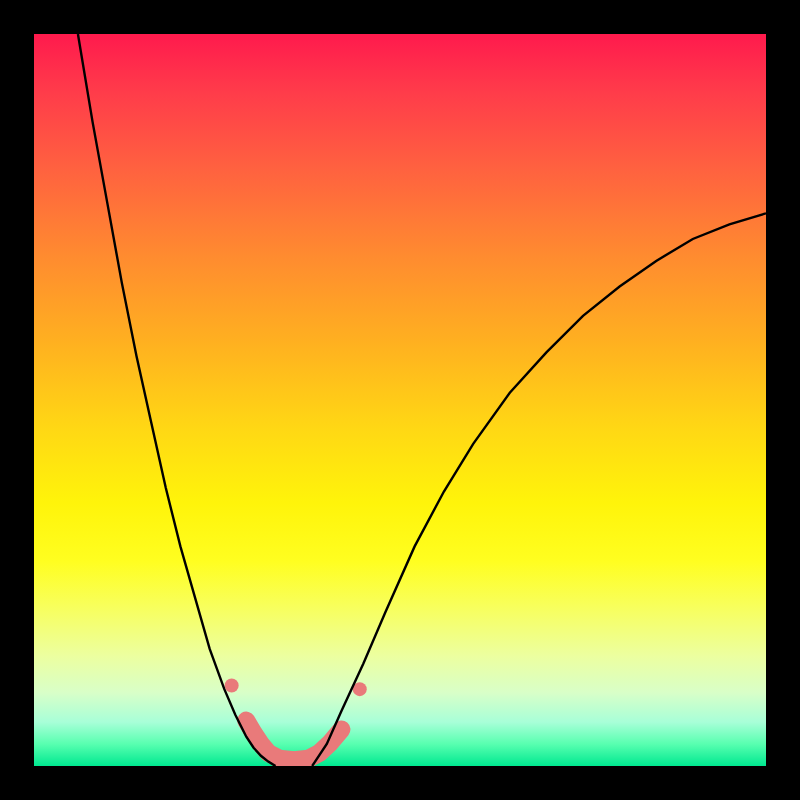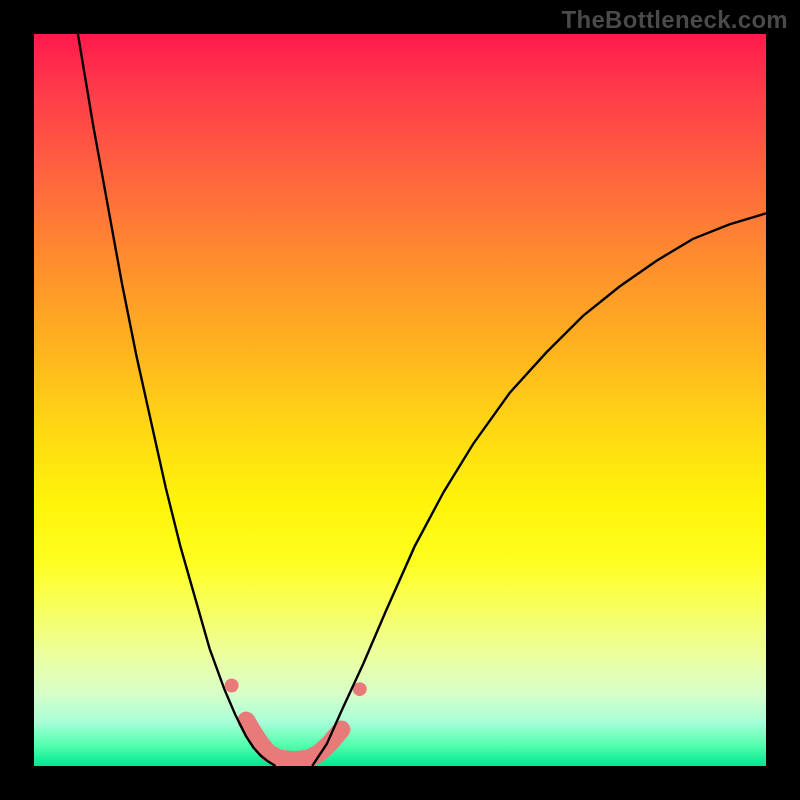--- a/index.html
+++ b/index.html
@@ -68,21 +68,20 @@
     top: 0;
     width: 100%;
     height: 100%;
   }
 </style>
 </head>
 <body>
 
 <div class="frame">
 
-  <div class="watermark">TheBottleneck.com</div>
 
   <div class="plot-area">
     <div class="gradient-bg"></div>
     <svg class="curves" viewBox="0 0 732 732" preserveAspectRatio="none">
       <g id="g-connector">
           <path d="M212.28 686.62 L219.60 699.06 L226.92 710.04 L234.24 718.82 L245.22 724.68 L259.86 726.14 L274.50 724.68 L285.48 718.82 L296.46 708.58 L307.44 695.40" fill="none" stroke="#e97a7a" stroke-width="18" stroke-linecap="round" stroke-linejoin="round"></path>
         </g>
       <g id="g-markers">
           <circle cx="197.64" cy="651.48" r="7" fill="#e97a7a"></circle>
           <circle cx="325.74" cy="655.14" r="7" fill="#e97a7a"></circle>

